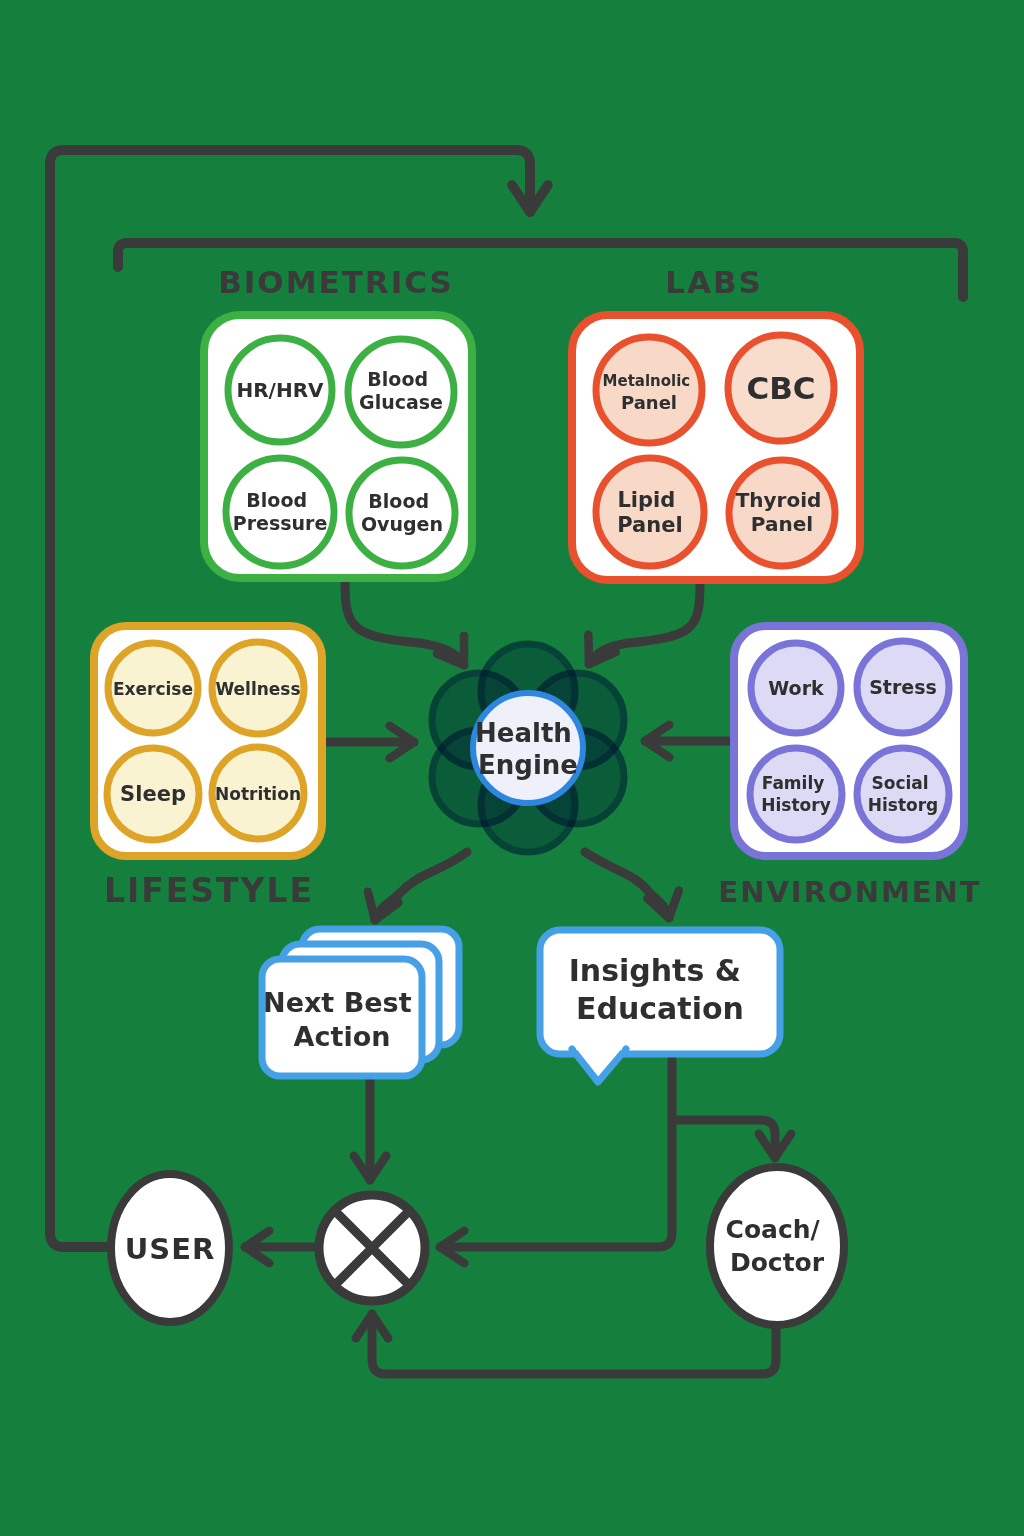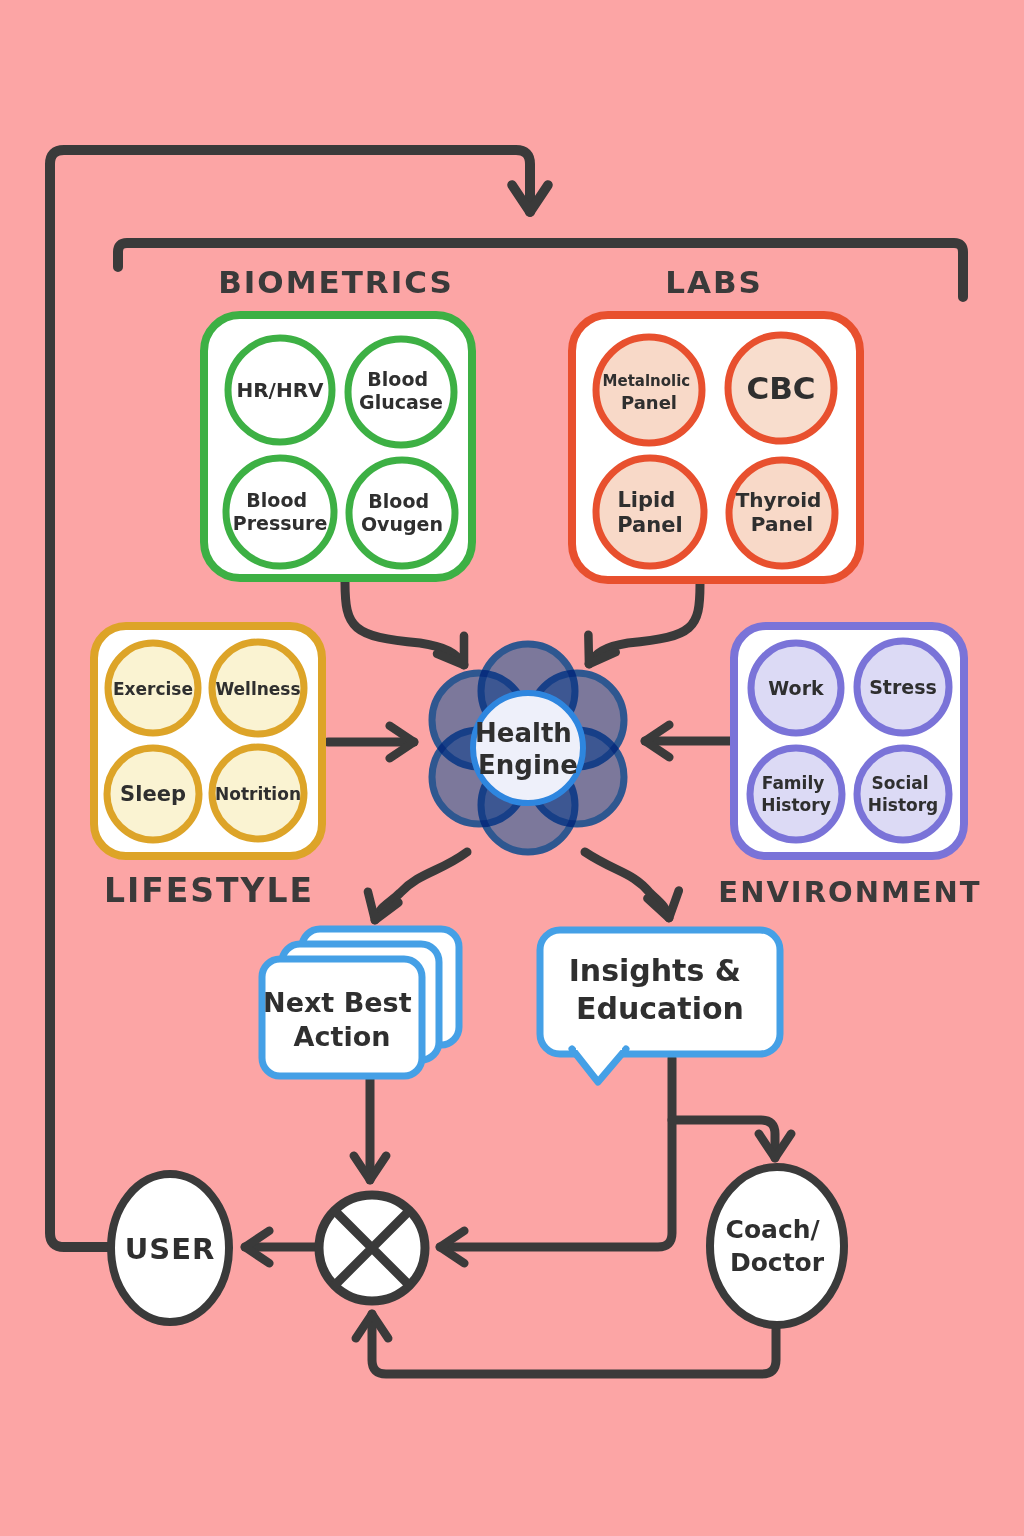--- a/index.html
+++ b/index.html
@@ -1,16 +1,16 @@
 <!DOCTYPE html>
 <html><head>
 <meta charset="utf-8">
 <style>
   html,body{margin:0;padding:0;background:#ffffff;}
-  .canvas{position:relative;width:1024px;height:1536px;background:#fca5a5;overflow:hidden;}
+  .canvas{position:relative;width:1024px;height:1536px;background:#15803d;overflow:hidden;}
   svg{position:absolute;left:0;top:0;}
   text{font-family:"DejaVu Sans",sans-serif;fill:#2f2f2f;}
   .grp-title{font-weight:bold;letter-spacing:2px;fill:#3a3a3a;}
   .item-t{font-weight:bold;}
   .ink{stroke:#3a3a3a;fill:none;stroke-linecap:round;stroke-linejoin:round;}
   .petal{mix-blend-mode:multiply;}
 </style>
 </head>
 <body>
 

